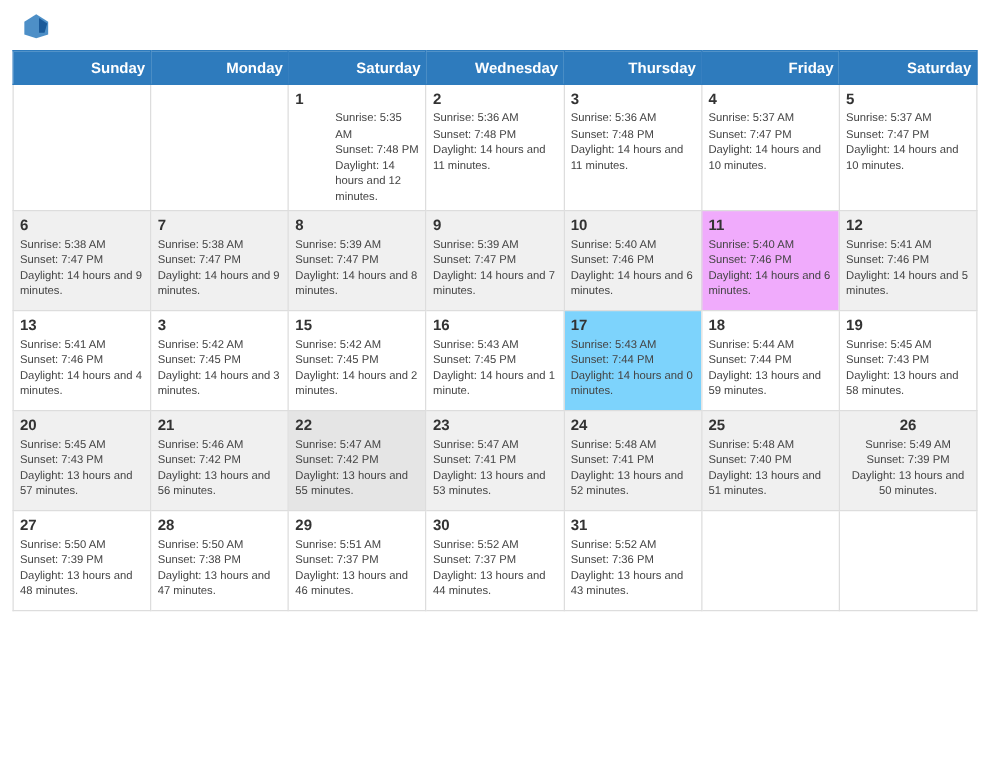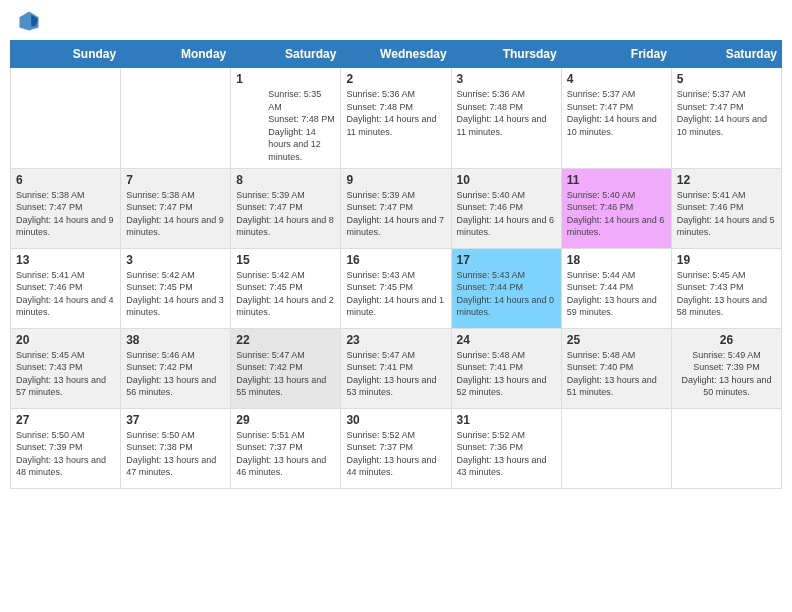--- a/index.html
+++ b/index.html
@@ -250,21 +250,21 @@
         </td>
       </tr>
       <tr>
         <td style="background-color: rgb(240, 240, 240);">
           <span class="day-num">20</span>
           <div class="day-info" style="white-space: pre-line;">Sunrise: 5:45 AM
 Sunset: 7:43 PM
 Daylight: 13 hours and 57 minutes.</div>
         </td>
         <td style="background-color: rgb(240, 240, 240);">
-          <span class="day-num">38</span>
+          <span class="day-num">21</span>
           <div class="day-info" style="white-space: pre-line;">Sunrise: 5:46 AM
 Sunset: 7:42 PM
 Daylight: 13 hours and 56 minutes.</div>
         </td>
         <td style="background-color: #e5e5e5;">
           <span class="day-num">22</span>
           <div class="day-info" style="white-space: pre-line;">Sunrise: 5:47 AM
 Sunset: 7:42 PM
 Daylight: 13 hours and 55 minutes.</div>
         </td>
@@ -294,21 +294,21 @@
         </td>
       </tr>
       <tr>
         <td style="background-color: rgb(255, 255, 255);">
           <span class="day-num">27</span>
           <div class="day-info" style="white-space: pre-line;">Sunrise: 5:50 AM
 Sunset: 7:39 PM
 Daylight: 13 hours and 48 minutes.</div>
         </td>
         <td style="background-color: rgb(255, 255, 255);">
-          <span class="day-num">37</span>
+          <span class="day-num">28</span>
           <div class="day-info" style="white-space: pre-line;">Sunrise: 5:50 AM
 Sunset: 7:38 PM
 Daylight: 13 hours and 47 minutes.</div>
         </td>
         <td style="background-color: rgb(255, 255, 255);">
           <span class="day-num">29</span>
           <div class="day-info" style="white-space: pre-line;">Sunrise: 5:51 AM
 Sunset: 7:37 PM
 Daylight: 13 hours and 46 minutes.</div>
         </td>

